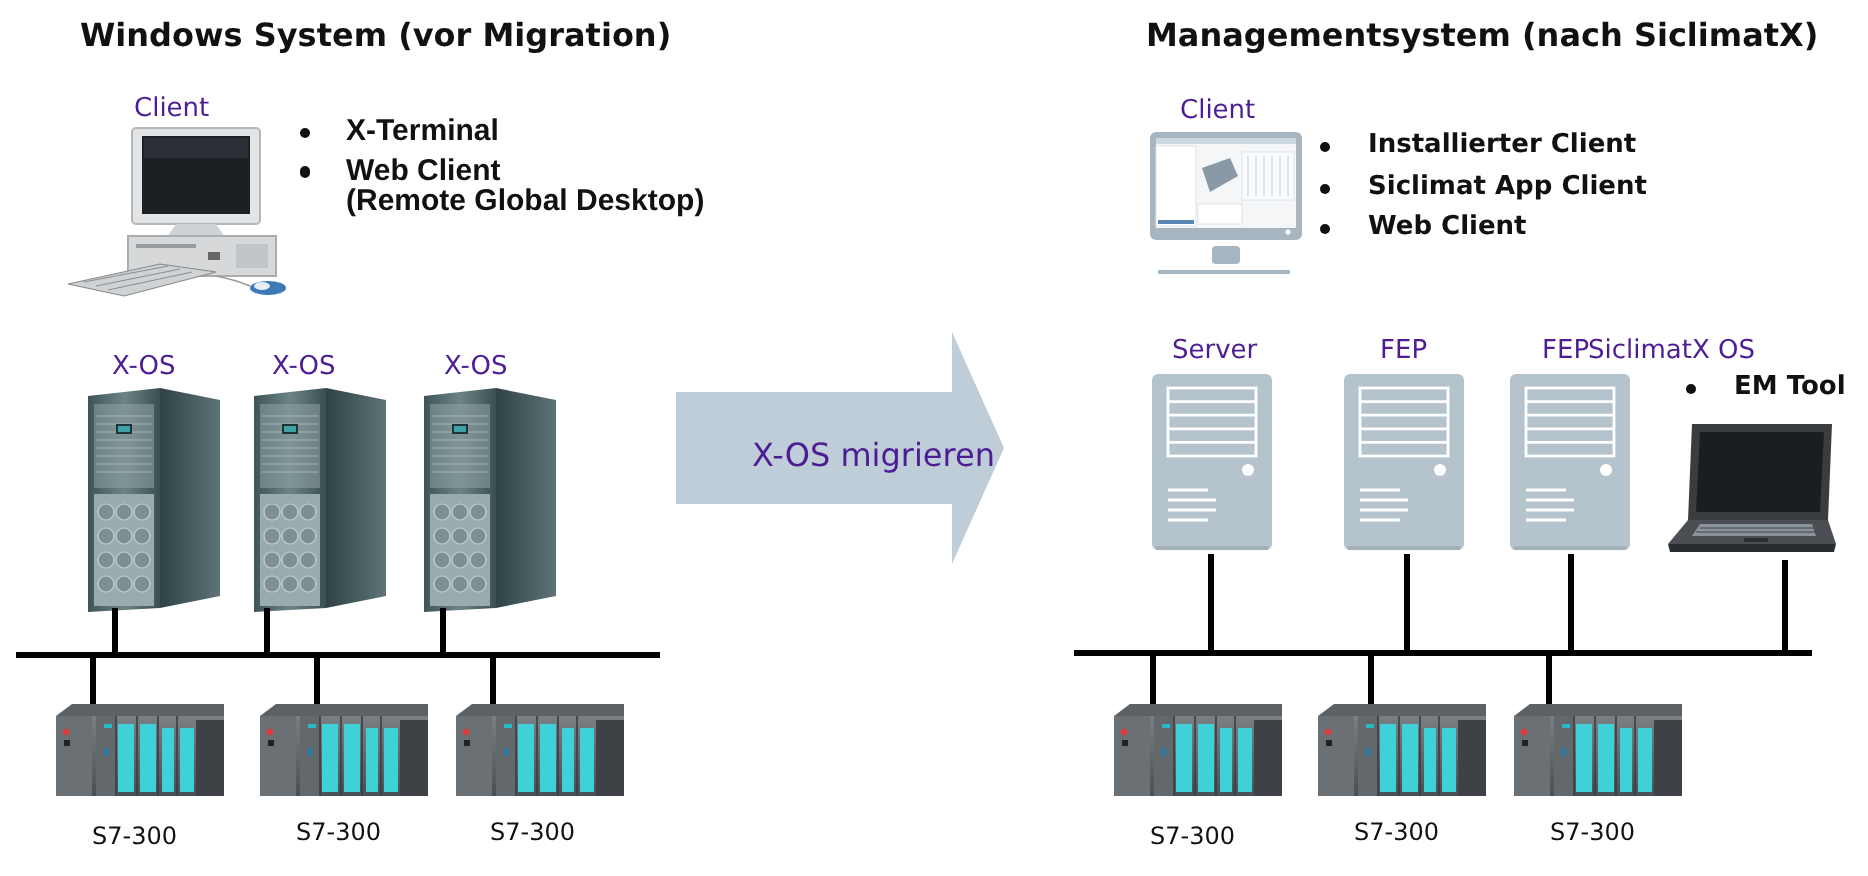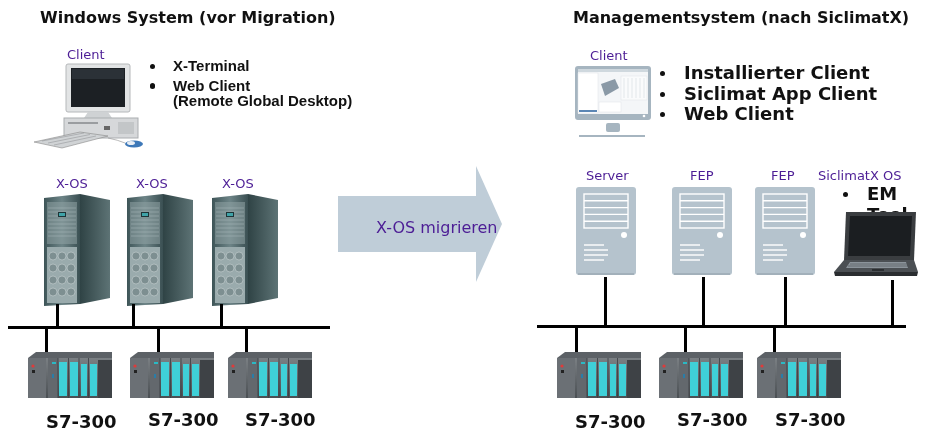--- a/index.html
+++ b/index.html
@@ -5,25 +5,25 @@
   html,body{margin:0;padding:0;background:#fff;}
   body{width:934px;height:438px;position:relative;overflow:hidden;font-family:"Liberation Sans",sans-serif;color:#111;}
   .abs{position:absolute;}
   .title{font-family:"DejaVu Sans",sans-serif;font-weight:bold;font-size:16px;color:#111;white-space:nowrap;}
   .lbl{font-family:"DejaVu Sans",sans-serif;font-weight:normal;font-size:13px;white-space:nowrap;color:#4c1d95;}
   .blt{font-family:"Liberation Sans",sans-serif;font-weight:bold;font-size:15px;line-height:15px;color:#111;}
   .blt li{margin:0;padding:0;}
   .bl{list-style:none;margin:0;padding:0;}
   .bl li{position:relative;padding-left:26px;}
   .bl li::before{content:"";position:absolute;left:3px;top:6px;width:5px;height:5px;border-radius:50%;background:#111;}
-  .rblt{font-family:"DejaVu Sans",sans-serif;font-weight:bold;font-size:18px;line-height:20.5px;}
+  .rblt{font-family:"DejaVu Sans",sans-serif;font-weight:bold;font-size:13px;line-height:20.5px;}
   .rblt li{padding-left:27px;}
   .rblt li::before{top:8px;}
   .wire{position:absolute;background:#000;}
-  .sub{font-family:"DejaVu Sans",sans-serif;font-size:18px;font-weight:bold;}
+  .sub{font-family:"DejaVu Sans",sans-serif;font-size:12px;font-weight:normal;}
 </style>
 </head>
 <body>
 
 <svg width="0" height="0" style="position:absolute">
   <defs>
     <linearGradient id="towerFront" x1="0" y1="0" x2="1" y2="0">
       <stop offset="0" stop-color="#3e5558"></stop>
       <stop offset="0.5" stop-color="#6d8487"></stop>
       <stop offset="1" stop-color="#3a4f52"></stop>
@@ -230,21 +230,21 @@
 <svg class="abs" style="left:576px;top:187px;" width="60" height="90">
     <use href="#flat-server"></use>
   </svg>
 <svg class="abs" style="left:672px;top:187px;" width="60" height="90">
     <use href="#flat-server"></use>
   </svg>
 <svg class="abs" style="left:755px;top:187px;" width="60" height="90">
     <use href="#flat-server"></use>
   </svg>
 
-<div class="abs lbl" style="left:794px;top:168px;margin-left:24px;">SiclimatX OS</div>
+<div class="abs lbl" style="left:794px;top:168px;">SiclimatX OS</div>
 <div class="abs rblt" style="left:840px;top:184px;">
   <ul class="bl">
     <li>EM Tool</li>
   </ul>
 </div>
 
 <svg class="abs" style="left:830px;top:210px;" width="90" height="72">
   <polygon points="16,2 86,2 84,50 14,50" fill="#3a3d40"></polygon>
   <polygon points="20,6 82,6 80,46 18,46" fill="#1b1e21"></polygon>
   <polygon points="14,50 84,50 88,62 4,62" fill="#4b4f53"></polygon>

